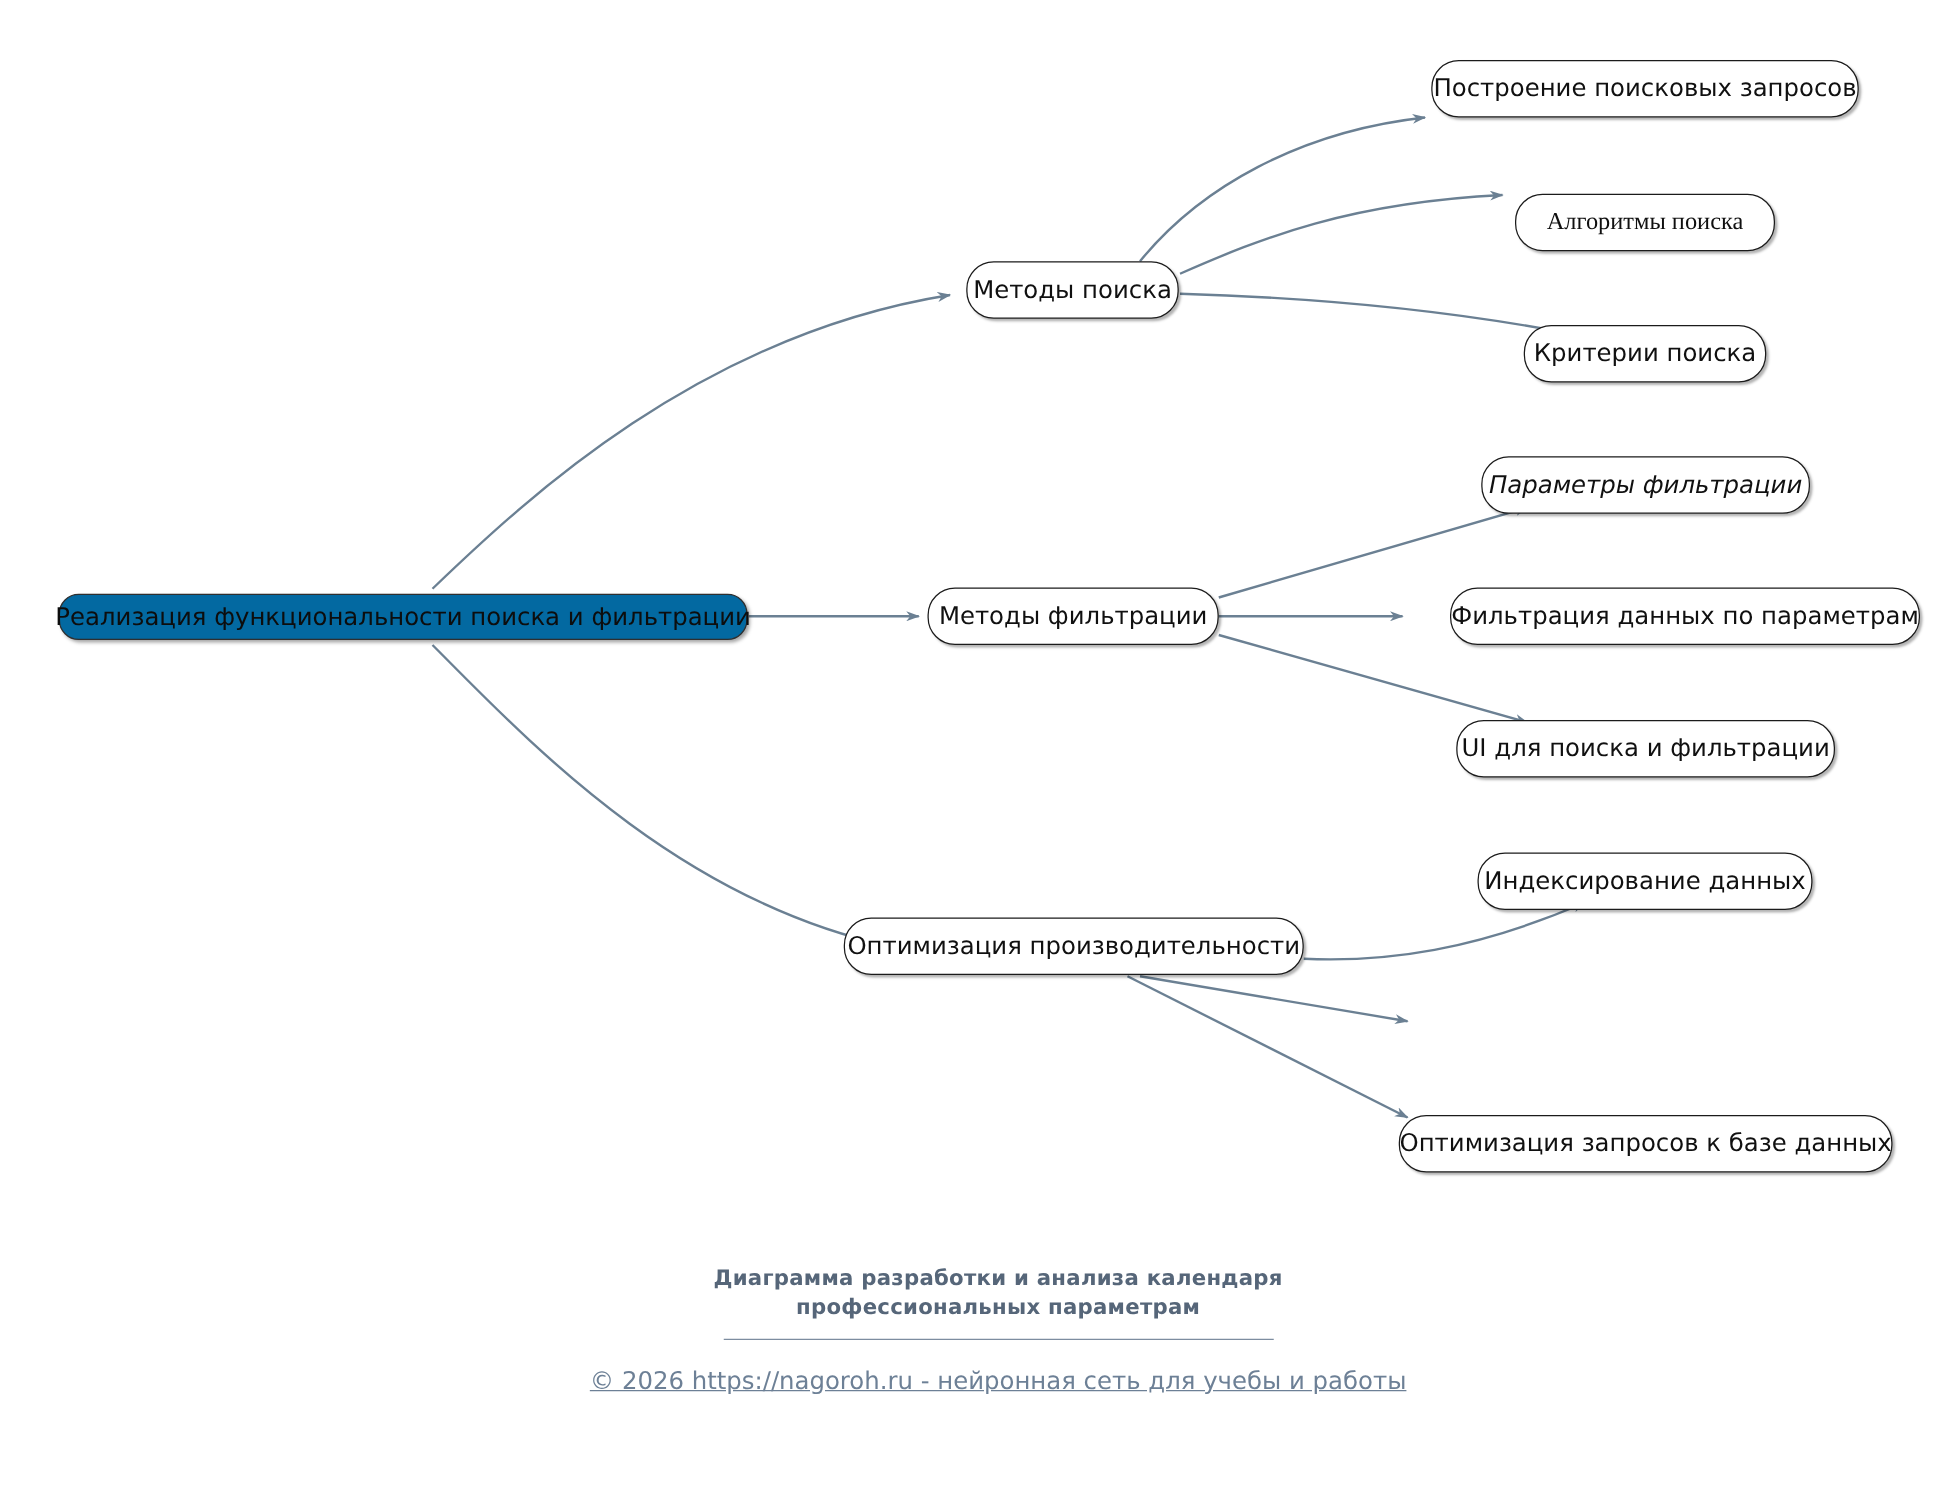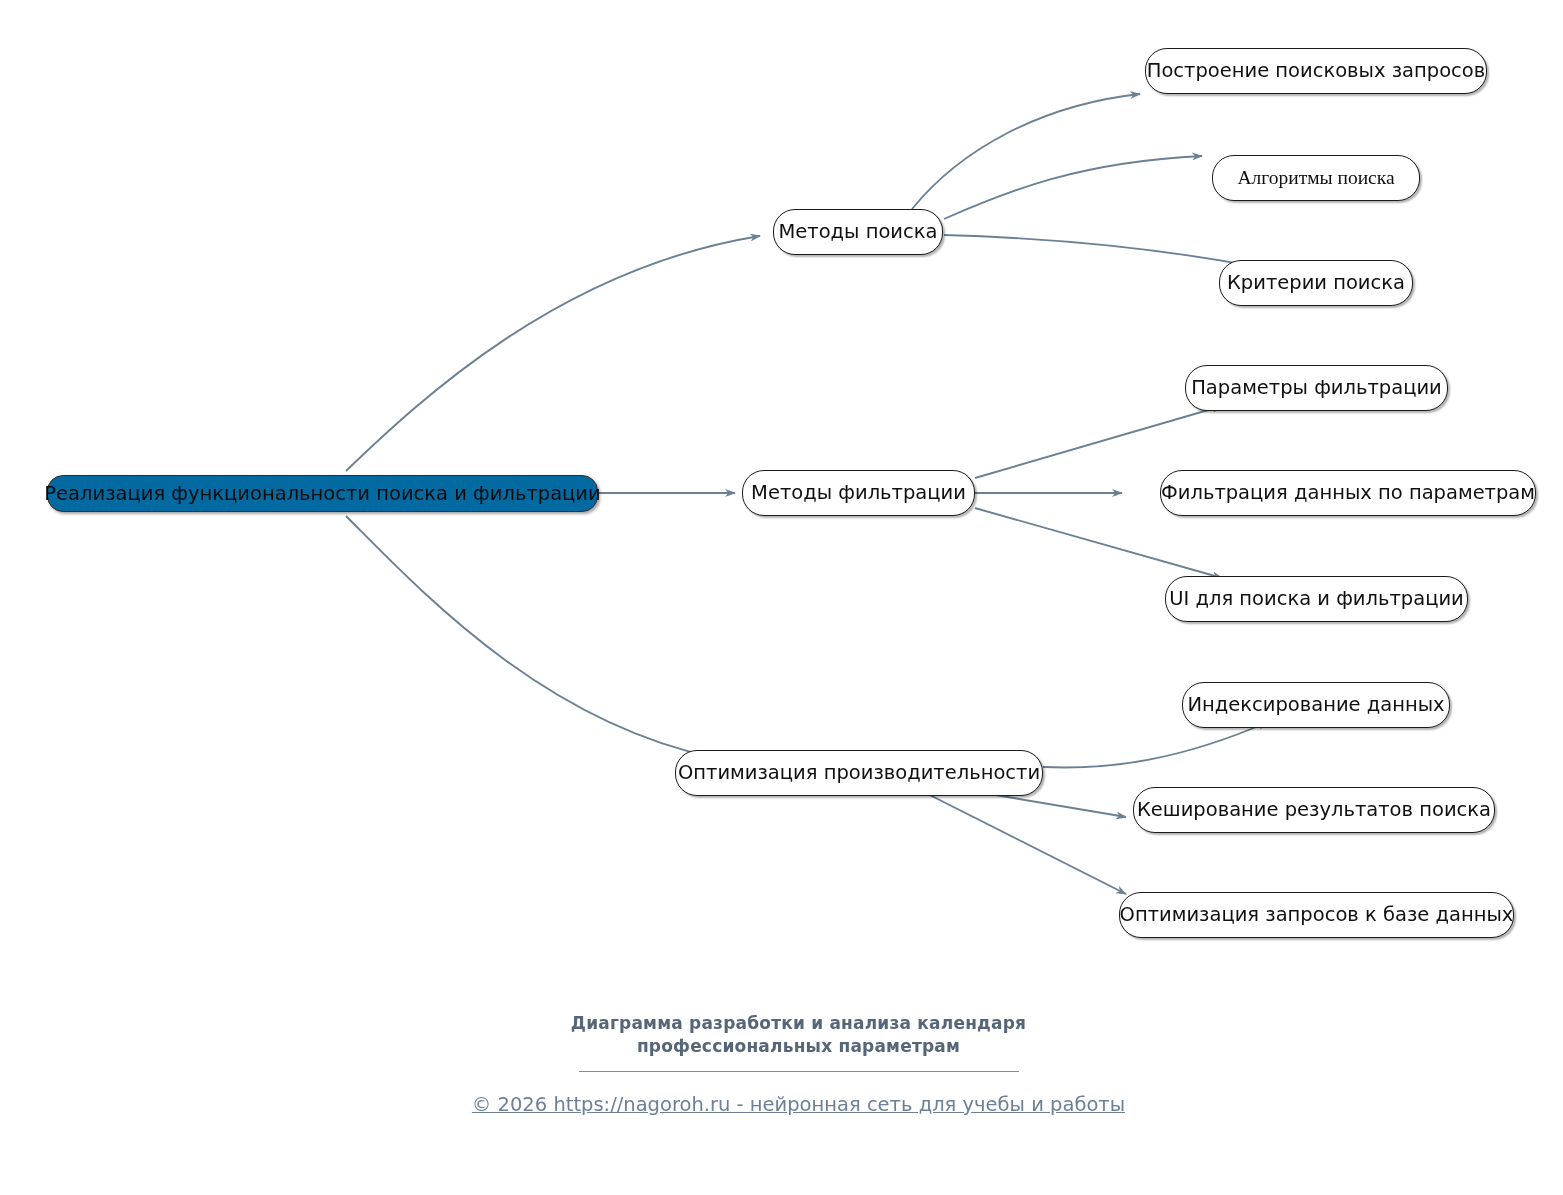--- a/index.html
+++ b/index.html
@@ -144,38 +144,35 @@
   <div class="node" style="left:1212px; top:155px; width:208px; height:46px;font-family:Liberation Serif, serif;">
     <span>Алгоритмы поиска</span>
   </div>
   <div class="node" style="left:742px; top:470px; width:233px; height:46px;">
     <span>Методы фильтрации</span>
   </div>
 
   <div class="node" style="left:1219px; top:260px; width:194px; height:46px;">
     <span>Критерии поиска</span>
   </div>
-  <div class="node" style="left:1185px; top:365px; width:263px; height:46px;">
+  <div class="node" style="left:1185px; top:365px; width:263px; height:46px;font-style:italic;">
     <span>Параметры фильтрации</span>
   </div>
   <div class="node" style="left:1128px; top:470px; width:376px; height:46px;margin-left:32px;">
     <span>Фильтрация данных по параметрам</span>
   </div>
   <div class="node" style="left:1165px; top:576px; width:303px; height:46px;">
     <span>UI для поиска и фильтрации</span>
   </div>
 
-  <div class="node" style="left:675px; top:734px; width:368px; height:46px;margin-top:16px;">
+  <div class="node" style="left:675px; top:734px; width:368px; height:46px;">
     <span>Оптимизация производительности</span>
   </div>
   <div class="node" style="left:1182px; top:682px; width:268px; height:46px;">
     <span>Индексирование данных</span>
-  </div>
-  <div class="node" style="left:1133px; top:787px; width:362px; height:46px;">
-    <span>Кеширование результатов поиска</span>
   </div>
   <div class="node" style="left:1119px; top:892px; width:395px; height:46px;">
     <span>Оптимизация запросов к базе данных</span>
   </div>
 
   <div id="footer">
     <div id="footer-title">
       <div>Диаграмма разработки и анализа календаря</div>
       <div>профессиональных параметрам</div>
     </div>

